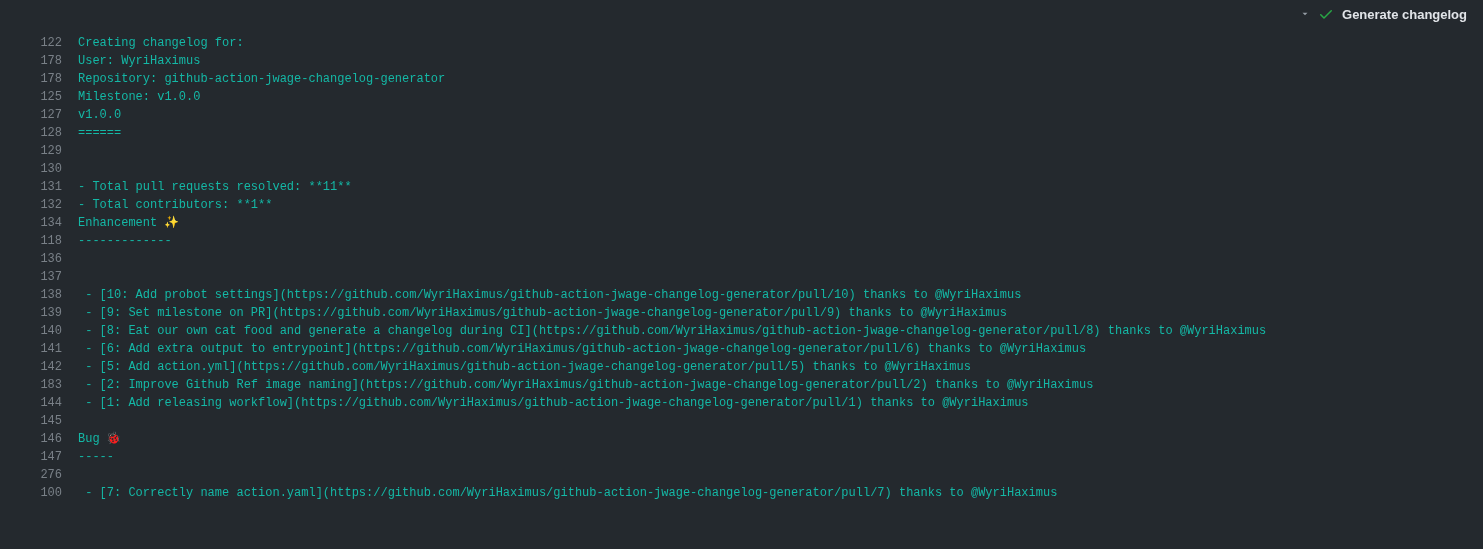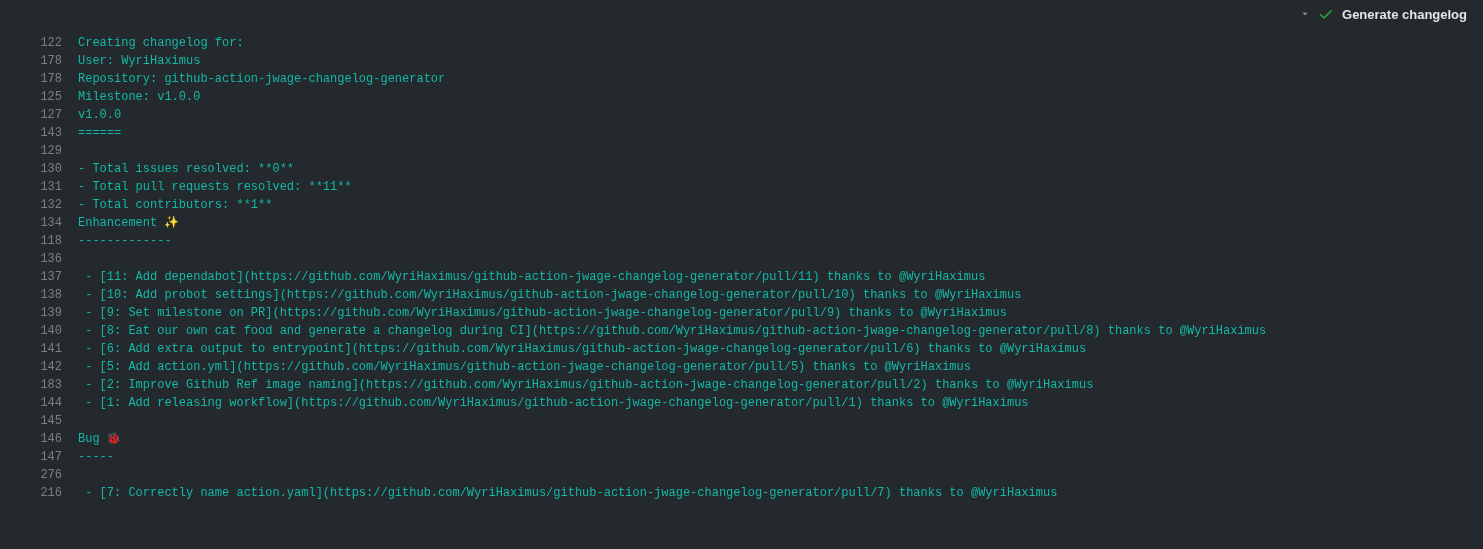--- a/index.html
+++ b/index.html
@@ -81,34 +81,34 @@
   </span>
   <span class="step-title">Generate changelog</span>
 </div>
 
 <div class="log-body" id="log-body">
     <div class="log-line"><span class="line-num">122</span><span class="line-content">Creating changelog for:</span></div>
     <div class="log-line"><span class="line-num">178</span><span class="line-content">User: WyriHaximus</span></div>
     <div class="log-line"><span class="line-num">178</span><span class="line-content">Repository: github-action-jwage-changelog-generator</span></div>
     <div class="log-line"><span class="line-num">125</span><span class="line-content">Milestone: v1.0.0</span></div>
     <div class="log-line"><span class="line-num">127</span><span class="line-content">v1.0.0</span></div>
-    <div class="log-line"><span class="line-num">143</span><span class="line-content">======</span></div>
+    <div class="log-line"><span class="line-num">128</span><span class="line-content">======</span></div>
     <div class="log-line"><span class="line-num">129</span><span class="line-content"></span></div>
-    <div class="log-line"><span class="line-num">130</span><span class="line-content">- Total issues resolved: **0**</span></div>
+    <div class="log-line"><span class="line-num">130</span></div>
     <div class="log-line"><span class="line-num">131</span><span class="line-content">- Total pull requests resolved: **11**</span></div>
     <div class="log-line"><span class="line-num">132</span><span class="line-content">- Total contributors: **1**</span></div>
     <div class="log-line"><span class="line-num">134</span><span class="line-content">Enhancement ✨</span></div>
     <div class="log-line"><span class="line-num">118</span><span class="line-content">-------------</span></div>
     <div class="log-line"><span class="line-num">136</span><span class="line-content"></span></div>
-    <div class="log-line"><span class="line-num">137</span><span class="line-content"> - [11: Add dependabot](https://github.com/WyriHaximus/github-action-jwage-changelog-generator/pull/11) thanks to @WyriHaximus</span></div>
+    <div class="log-line"><span class="line-num">137</span></div>
     <div class="log-line"><span class="line-num">138</span><span class="line-content"> - [10: Add probot settings](https://github.com/WyriHaximus/github-action-jwage-changelog-generator/pull/10) thanks to @WyriHaximus</span></div>
     <div class="log-line"><span class="line-num">139</span><span class="line-content"> - [9: Set milestone on PR](https://github.com/WyriHaximus/github-action-jwage-changelog-generator/pull/9) thanks to @WyriHaximus</span></div>
     <div class="log-line"><span class="line-num">140</span><span class="line-content"> - [8: Eat our own cat food and generate a changelog during CI](https://github.com/WyriHaximus/github-action-jwage-changelog-generator/pull/8) thanks to @WyriHaximus</span></div>
     <div class="log-line"><span class="line-num">141</span><span class="line-content"> - [6: Add extra output to entrypoint](https://github.com/WyriHaximus/github-action-jwage-changelog-generator/pull/6) thanks to @WyriHaximus</span></div>
     <div class="log-line"><span class="line-num">142</span><span class="line-content"> - [5: Add action.yml](https://github.com/WyriHaximus/github-action-jwage-changelog-generator/pull/5) thanks to @WyriHaximus</span></div>
     <div class="log-line"><span class="line-num">183</span><span class="line-content"> - [2: Improve Github Ref image naming](https://github.com/WyriHaximus/github-action-jwage-changelog-generator/pull/2) thanks to @WyriHaximus</span></div>
     <div class="log-line"><span class="line-num">144</span><span class="line-content"> - [1: Add releasing workflow](https://github.com/WyriHaximus/github-action-jwage-changelog-generator/pull/1) thanks to @WyriHaximus</span></div>
     <div class="log-line"><span class="line-num">145</span><span class="line-content"></span></div>
     <div class="log-line"><span class="line-num">146</span><span class="line-content">Bug 🐞</span></div>
     <div class="log-line"><span class="line-num">147</span><span class="line-content">-----</span></div>
     <div class="log-line"><span class="line-num">276</span><span class="line-content"></span></div>
-    <div class="log-line"><span class="line-num">216</span><span class="line-content"> - [7: Correctly name action.yaml](https://github.com/WyriHaximus/github-action-jwage-changelog-generator/pull/7) thanks to @WyriHaximus</span></div>
+    <div class="log-line"><span class="line-num">100</span><span class="line-content"> - [7: Correctly name action.yaml](https://github.com/WyriHaximus/github-action-jwage-changelog-generator/pull/7) thanks to @WyriHaximus</span></div>
   </div>
 
 </body></html>

